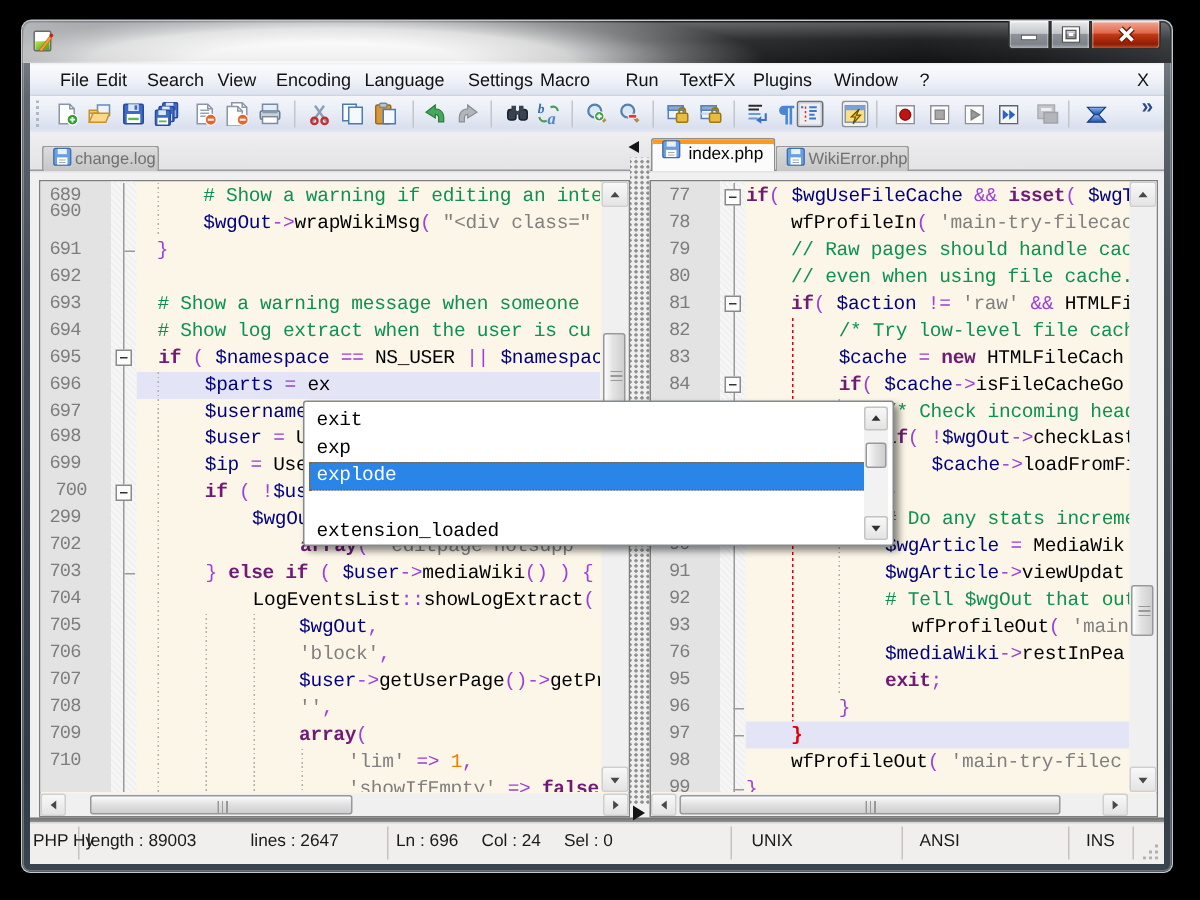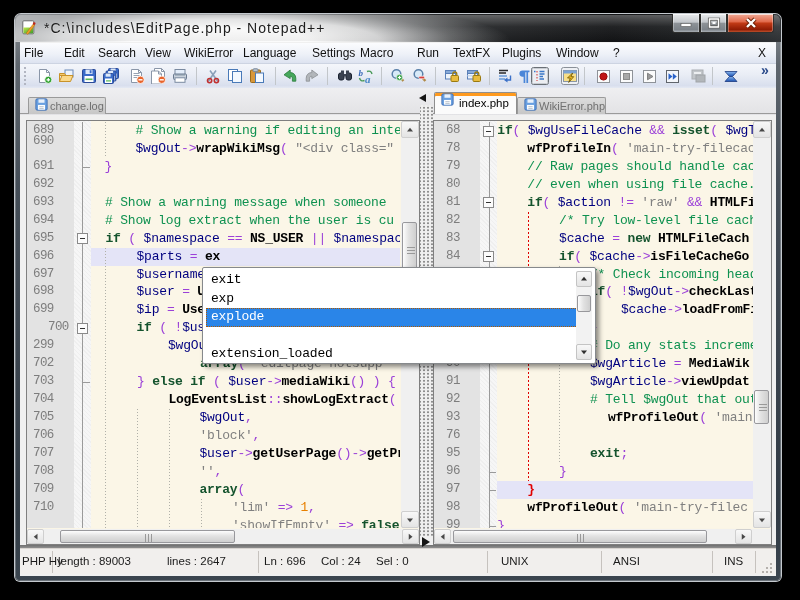--- a/index.html
+++ b/index.html
@@ -56,22 +56,22 @@
  background-image:repeating-linear-gradient(45deg,#efefef 0 1px,rgba(255,255,255,0) 1px 3px)}
 .fline{position:absolute;width:1px;background:#9a9a9a}
 .fbox{position:absolute;width:11px;height:11px;background:#fcfcfc;border:1px solid #8a8a8a}
 .fbox:after{content:"";position:absolute;left:2px;top:4px;width:5px;height:1px;background:#333}
 .ftick{position:absolute;width:7px;height:1px;background:#9a9a9a}
 .textarea{position:absolute;background:#fbf6e7;overflow:hidden;font-family:"Liberation Mono",monospace;
  font-size:13px;letter-spacing:-0.2px;white-space:pre}
 .row{position:absolute;height:17.94px;line-height:17.94px}
 .hl{position:absolute;left:0;width:100%;height:17.94px;background:#e4e4f7}
 i{font-style:normal}
-.k{color:#14532d;font-weight:bold} .v{color:#000080} .s{color:#808080}
-.c{color:#0e9150} .o{color:#9b40d8} .f{color:#000;font-weight:bold}
+.k{color:#701a75;font-weight:bold} .v{color:#000080} .s{color:#808080}
+.c{color:#0e9150} .o{color:#9b40d8} .f{color:#000;font-weight:normal}
 .n{color:#e88000} .r{color:#e00000;font-weight:bold}
 .gd{position:absolute;width:1px;background-image:repeating-linear-gradient(180deg,#b0b0a8 0 1px,transparent 1px 3px)}
 .gr{position:absolute;width:1px;background-image:repeating-linear-gradient(180deg,#e00000 0 2px,transparent 2px 4px)}
 
 .sb{position:absolute;background:#f0f0f0}
 .sbtn{position:absolute;background:linear-gradient(180deg,#f8f8f8,#e4e4e4);border:1px solid #cfcfcf;border-radius:2px;
  display:flex;align-items:center;justify-content:center}
 .thumbv{position:absolute;background:linear-gradient(90deg,#fdfdfd,#e2e2e2 45%,#cfcfcf);border:1px solid #98989c;border-radius:2px}
 .thumbh{position:absolute;background:linear-gradient(180deg,#fdfdfd,#e2e2e2 45%,#cfcfcf);border:1px solid #98989c;border-radius:2px}
 .hgrip{position:absolute;top:3px;width:8px;height:8px;
@@ -106,21 +106,20 @@
     <rect x="1.5" y="7.5" width="9.6" height="5.8" fill="url(#gg)"></rect>
     <defs>
           <linearGradient id="gg" x1="0" y1="0" x2="1" y2="1">
       <stop offset="0" stop-color="#bfe84a"></stop>
             <stop offset="1" stop-color="#3e9a28"></stop>
           </linearGradient>
         </defs>
     <path d="M4.2 13.2L11 4.2l1.6 1.2-6.8 9z" fill="#f0a028" stroke="#b06a10" stroke-width="0.5"></path>
     <circle cx="12.2" cy="3.6" r="1.3" fill="#c02818"></circle>
   </svg>
-  <div id="ttext">*C:\includes\EditPage.php - Notepad++</div>
   <div id="caps">
     <div class="cap" id="cap-min">
           <svg width="12" height="9" viewBox="0 0 12 9">
             <rect x="1" y="5" width="10" height="3" fill="#fff" stroke="#555" stroke-width="0.6"></rect>
           </svg>
         </div>
     <div class="cap" id="cap-max">
           <svg width="13" height="11" viewBox="0 0 13 11">
             <rect x="2" y="1.5" width="9" height="8" fill="none" stroke="#50504e" stroke-width="3.2"></rect>
             <rect x="2" y="1.5" width="9" height="8" fill="none" stroke="#fff" stroke-width="1.6"></rect>
@@ -130,25 +129,25 @@
     <div class="cap" id="cap-close">
           <svg width="14" height="12" viewBox="0 0 14 12">
             <path d="M3 2l8 8M11 2l-8 8" stroke="#6a1c02" stroke-width="4.2"></path>
             <path d="M3 2l8 8M11 2l-8 8" stroke="#fff" stroke-width="2.4"></path>
           </svg>
         </div>
   </div>
 </div>
 <div id="client"></div>
 <div id="menubar">
-      <span class="mi" style="left:4px">File</span>
+      <span class="mi" style="left:20px">File</span>
       <span class="mi" style="left:44px">Edit</span>
       <span class="mi" style="left:78px">Search</span>
       <span class="mi" style="left:125px">View</span>
-      <span class="mi" style="left:164px">WikiError</span>
+      <span class="mi" style="left:164px">Encoding</span>
       <span class="mi" style="left:223px">Language</span>
       <span class="mi" style="left:292px">Settings</span>
       <span class="mi" style="left:340px">Macro</span>
       <span class="mi" style="left:397px">Run</span>
       <span class="mi" style="left:433px">TextFX</span>
       <span class="mi" style="left:482px">Plugins</span>
       <span class="mi" style="left:536px">Window</span>
       <span class="mi" style="left:593px">?</span>
       <span class="mi" style="left:738px">X</span>
     </div>
@@ -378,21 +377,21 @@
 <div class="num" style="top:12px;left:6px">690</div>
 <div class="num" style="top:36.88px;left:6px">691</div>
 <div class="num" style="top:54.82px;left:6px">692</div>
 <div class="num" style="top:72.76px;left:6px">693</div>
 <div class="num" style="top:90.70px;left:6px">694</div>
 <div class="num" style="top:108.64px;left:6px">695</div>
 <div class="num" style="top:126.58px;left:6px">696</div>
 <div class="num" style="top:144.52px;left:6px">697</div>
 <div class="num" style="top:162.46px;left:6px">698</div>
 <div class="num" style="top:180.40px;left:6px">699</div>
-<div class="num" style="top:198.34px;left:21px">700</div>
+<div class="num" style="top:198.34px;left:10px">700</div>
 <div class="num" style="top:216.28px;left:6px">299</div>
 <div class="num" style="top:234.22px;left:6px">702</div>
 <div class="num" style="top:252.16px;left:6px">703</div>
 <div class="num" style="top:270.10px;left:6px">704</div>
 <div class="num" style="top:288.04px;left:6px">705</div>
 <div class="num" style="top:305.98px;left:6px">706</div>
 <div class="num" style="top:323.92px;left:6px">707</div>
 <div class="num" style="top:341.86px;left:6px">708</div>
 <div class="num" style="top:359.80px;left:6px">709</div>
 <div class="num" style="top:377.74px;left:6px">710</div>
@@ -462,21 +461,21 @@
       </svg>
     </div>
     <div class="sbtn" style="left:402px;top:529px;width:17px;height:15px">
       <svg width="12" height="12" viewBox="0 0 16 16" fill="#484848">
         <path d="M10 7.5l-5 4v-8z"></path>
       </svg>
     </div>
 
 <div class="pane" style="left:433px;top:120px;width:339px;height:425px"></div>
 <div class="nummargin" style="left:434px;top:121px;width:46px;height:407px">
-      <div class="num" style="top:1.00px;left:12px">68</div>
+      <div class="num" style="top:1.00px;left:12px">77</div>
 <div class="num" style="top:18.94px;left:12px">78</div>
 <div class="num" style="top:36.88px;left:12px">79</div>
 <div class="num" style="top:54.82px;left:12px">80</div>
 <div class="num" style="top:72.76px;left:12px">81</div>
 <div class="num" style="top:90.70px;left:12px">82</div>
 <div class="num" style="top:108.64px;left:12px">83</div>
 <div class="num" style="top:126.58px;left:12px">84</div>
 <div class="num" style="top:144.52px;left:12px">85</div>
 <div class="num" style="top:162.46px;left:12px">86</div>
 <div class="num" style="top:180.40px;left:12px">87</div>
@@ -517,20 +516,21 @@
 <div class="row" style="left:62.1px;top:126.58px"><i class="k">if</i><i class="o">(</i> <i class="v">$cache</i><i class="o">-&gt;</i><i class="f">isFileCacheGo</i></div>
 <div class="row" style="left:93.0px;top:144.52px"><i class="c">/* Check incoming headers</i></div>
 <div class="row" style="left:93.0px;top:162.46px"><i class="k">if</i><i class="o">(</i> <i class="o">!</i><i class="v">$wgOut</i><i class="o">-&gt;</i><i class="f">checkLast</i></div>
 <div class="row" style="left:124.0px;top:180.40px"><i class="v">$cache</i><i class="o">-&gt;</i><i class="f">loadFromFil</i></div>
 <div class="row" style="left:93.0px;top:198.34px"><i class="o">}</i></div>
 <div class="row" style="left:93.0px;top:216.28px"><i class="c"># Do any stats increment</i></div>
 <div class="row" style="left:93.0px;top:234.22px"><i class="v">$wgArticle</i> <i class="o">=</i> <i class="f">MediaWik</i></div>
 <div class="row" style="left:93.0px;top:252.16px"><i class="v">$wgArticle</i><i class="o">-&gt;</i><i class="f">viewUpdat</i></div>
 <div class="row" style="left:93.0px;top:270.10px"><i class="c"># Tell $wgOut that out</i></div>
 <div class="row" style="left:111px;top:288.04px"><i class="f">wfProfileOut</i><i class="o">(</i> <i class="s">'main-t</i></div>
+<div class="row" style="left:93.0px;top:305.98px"><i class="v">$mediaWiki</i><i class="o">-&gt;</i><i class="f">restInPea</i></div>
 <div class="row" style="left:93.0px;top:323.92px"><i class="k">exit</i><i class="o">;</i></div>
 <div class="row" style="left:62.1px;top:341.86px"><i class="o">}</i></div>
 <div class="row" style="left:30.3px;top:359.80px"><i class="r">}</i></div>
 <div class="row" style="left:30.3px;top:377.74px"><i class="f">wfProfileOut</i><i class="o">(</i> <i class="s">'main-try-filec</i></div>
 <div class="row" style="left:0.3px;top:395.68px"><i class="o">}</i></div>
 </div>
 <div class="sb" style="left:753px;top:121px;width:18px;height:407px">
   <div class="thumbv" style="left:1px;top:269px;width:15px;height:34px">
         <div class="vgrip" style="top:13px"></div>
       </div>

